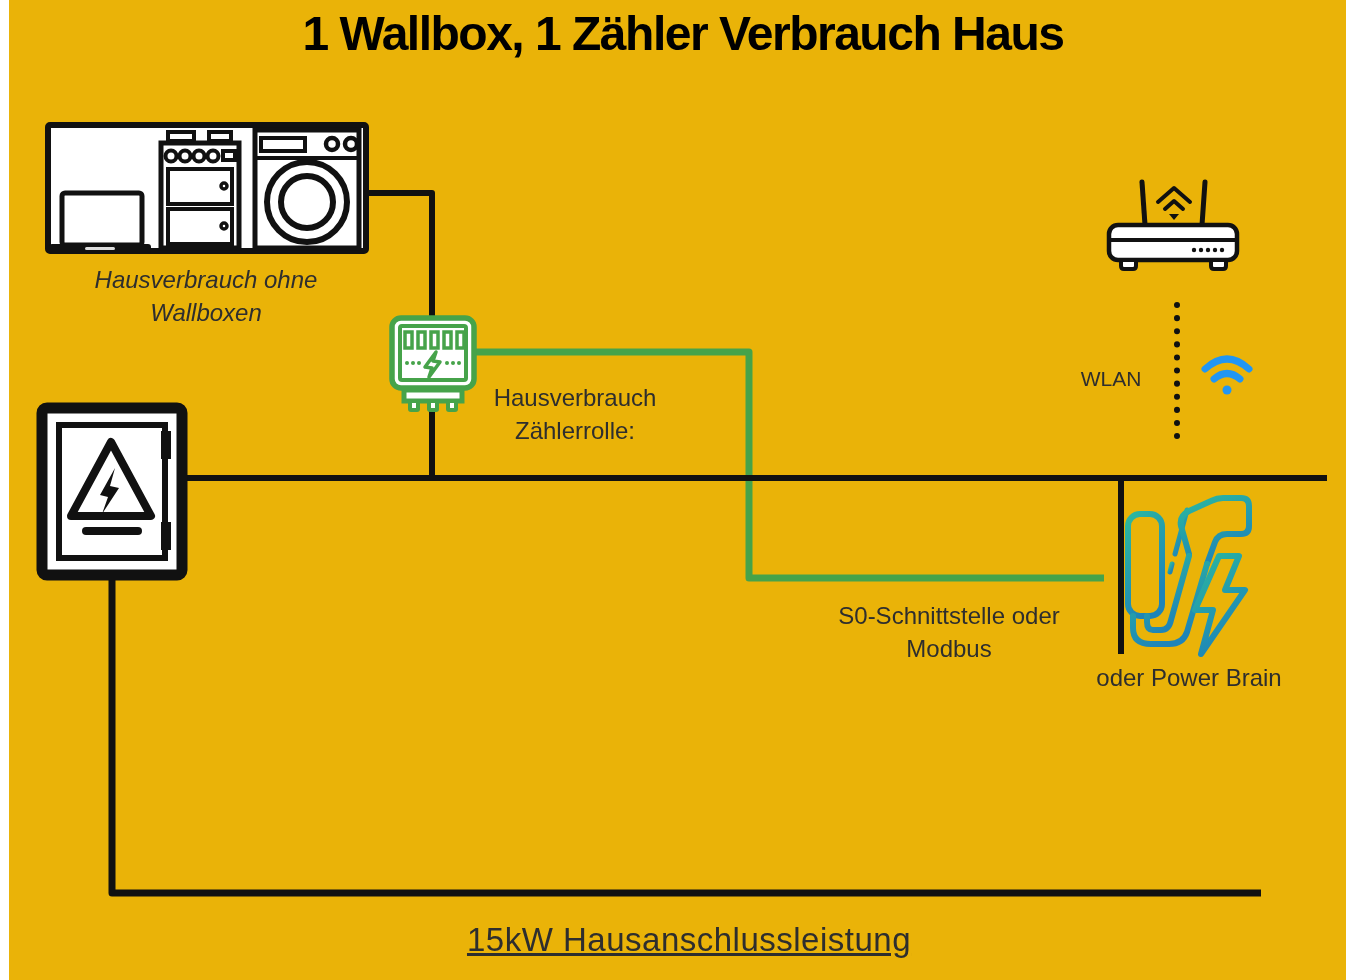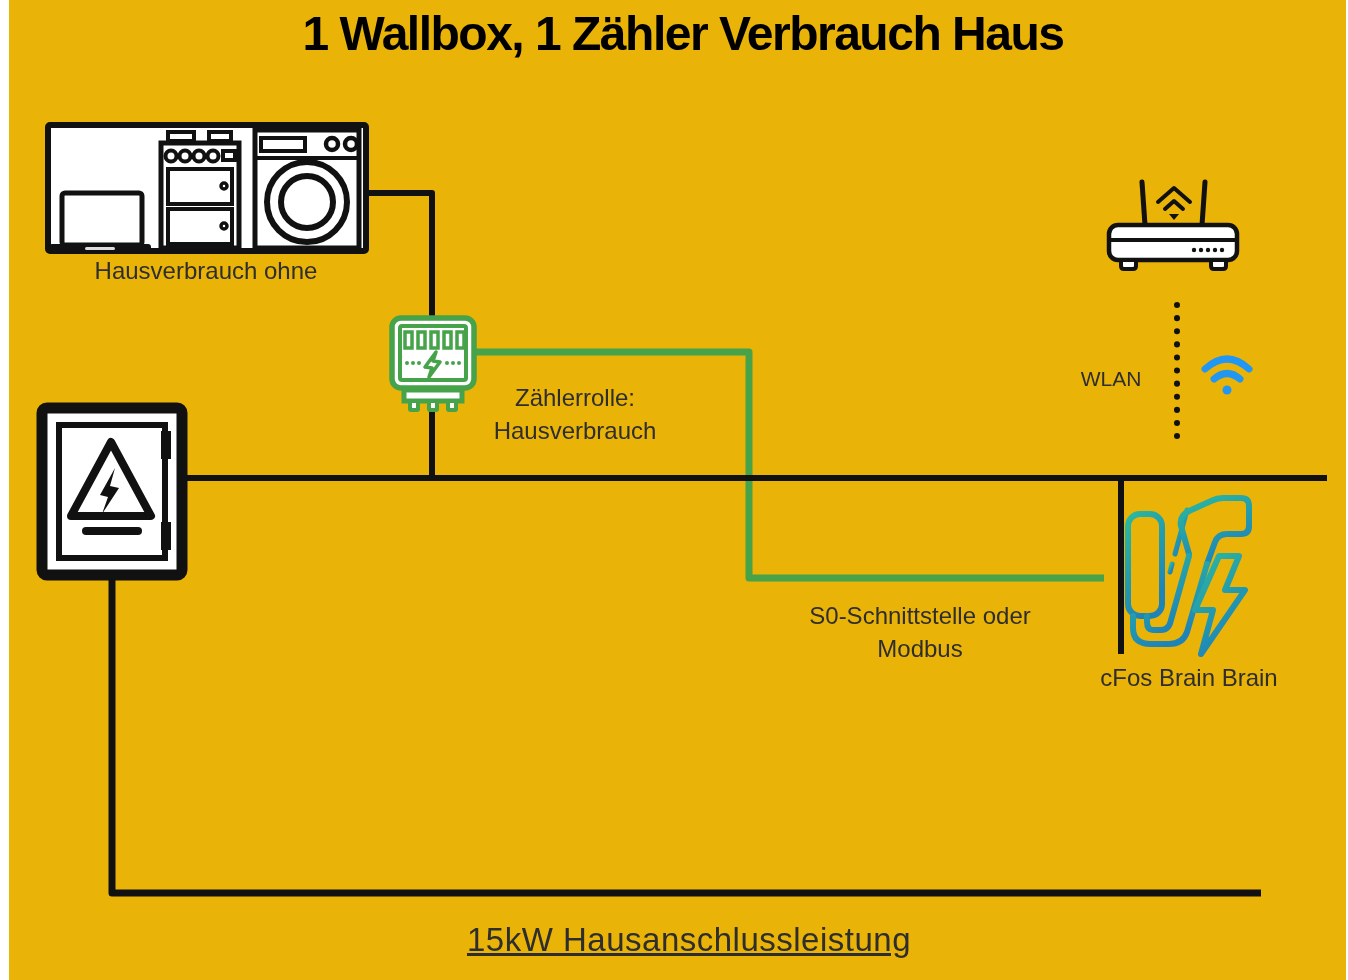--- a/index.html
+++ b/index.html
@@ -173,35 +173,36 @@
         <path d="M90,64 L72,128 Q70,138 62,138 L54,138 Q48,138 48,130 L48,124"></path>
       </g>
       <path stroke-width="6" d="M120,64 L96,118 L114,118 L102,162 L146,98 L126,98 L140,64 Z"></path>
     </g>
   </svg>
 
   <svg class="abs" style="left:1100px;top:470px;" width="30" height="200" viewBox="0 0 30 200">
     <line class="stk-black" stroke-width="6" x1="12" y1="8" x2="12" y2="184"></line>
   </svg>
 
-  <div class="abs lbl" style="left:197px;top:254px;">
+  <div class="abs lbl" style="left:197px;top:263px;font-style:italic;">
     <div>Hausverbrauch ohne</div>
+    <div>Wallboxen</div>
   </div>
 
   <div class="abs lbl" style="left:566px;top:381px;">
+    <div>Hausverbrauch</div>
     <div>Zählerrolle:</div>
-    <div>Hausverbrauch</div>
   </div>
 
   <div class="abs lbl" style="left:1102px;top:362px;font-size:21px;">WLAN</div>
 
-  <div class="abs lbl" style="left:911px;top:599px;">
+  <div class="abs lbl" style="left:940px;top:599px;">
     <div>S0-Schnittstelle oder</div>
     <div>Modbus</div>
   </div>
 
   <div class="abs lbl" style="left:1180px;top:661px;">
-    <div>cFos Brain Brain</div>
+    <div>oder Power Brain</div>
   </div>
 
   <div class="abs lbl-big" style="left:680px;top:921px;text-decoration:underline;">15kW Hausanschlussleistung</div>
 
 </div>
 
 </body></html>

